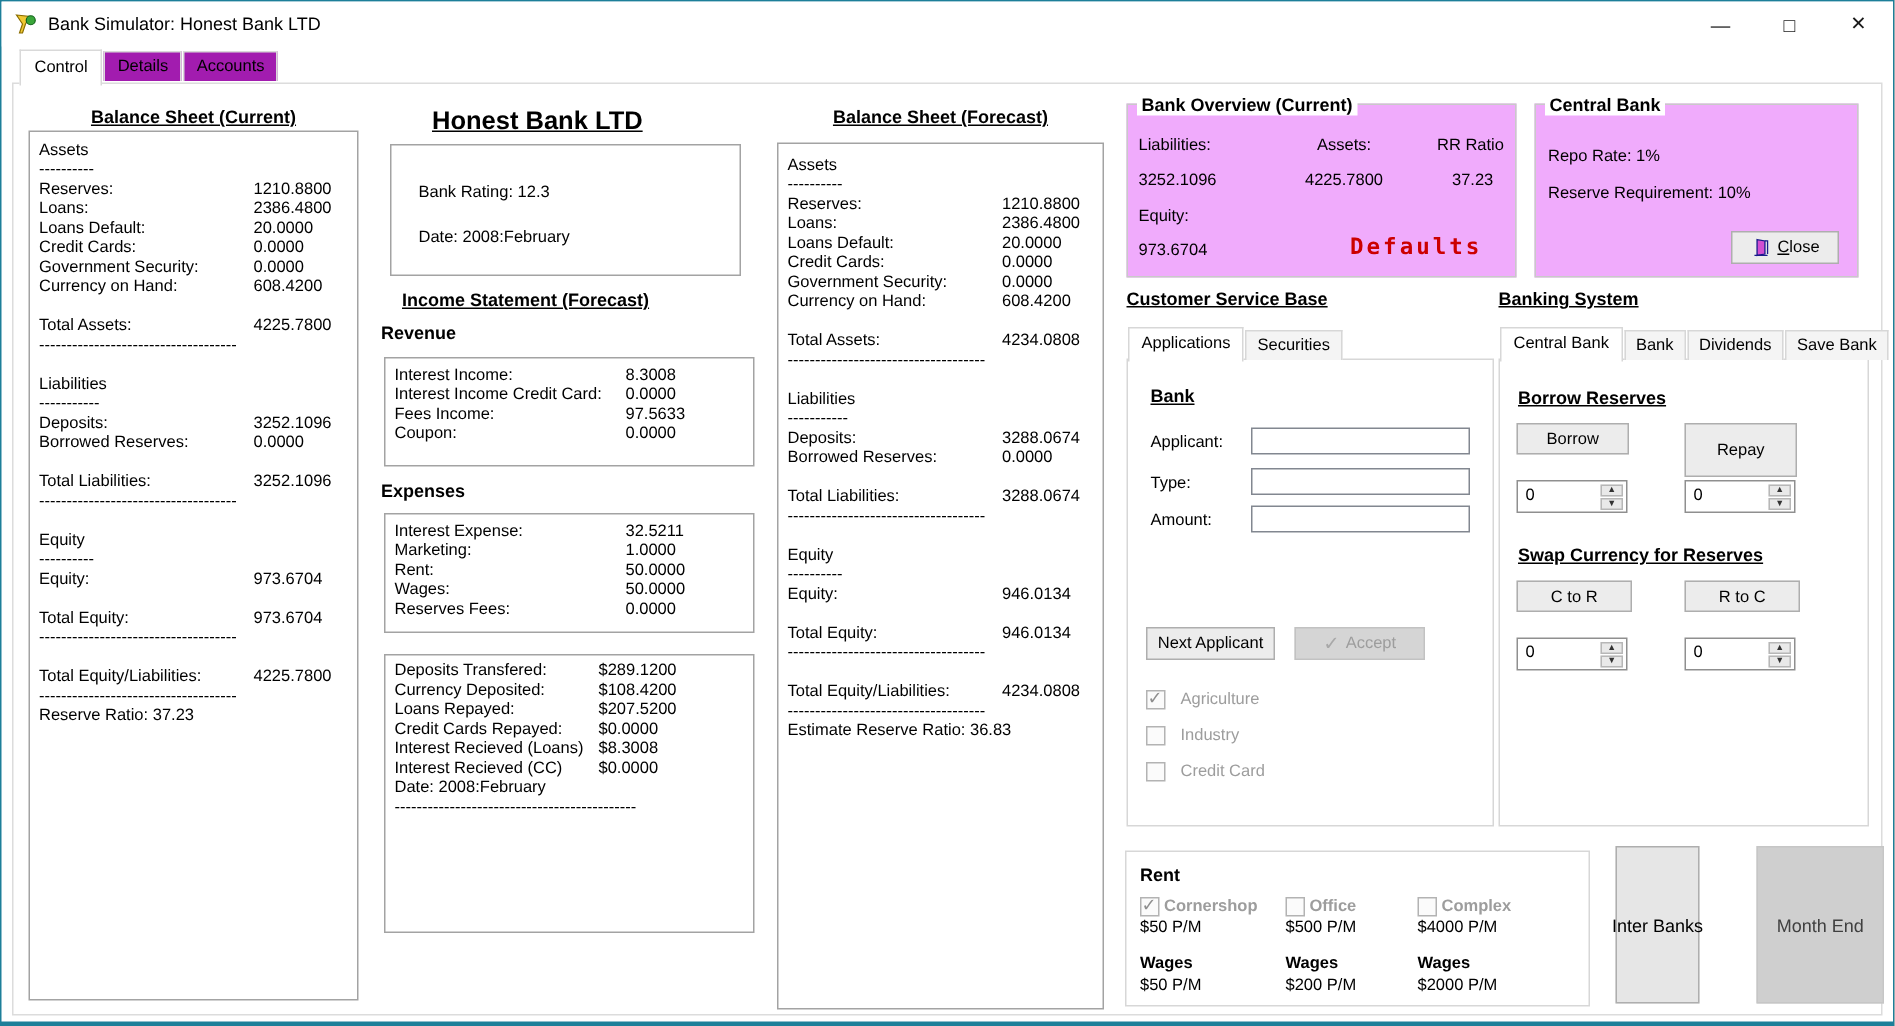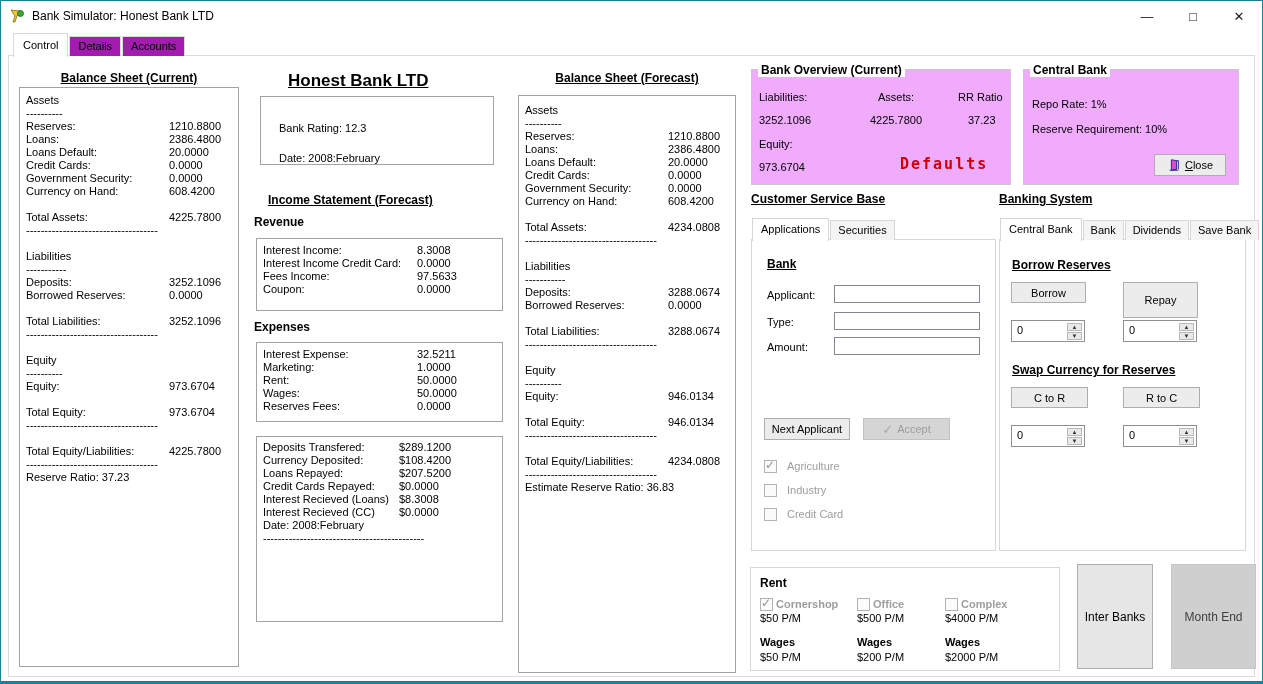--- a/index.html
+++ b/index.html
@@ -9,21 +9,21 @@
     box-sizing:border-box; overflow:hidden;
     font-family:"Liberation Sans","DejaVu Sans",sans-serif; font-size:11px; color:#000;
   }
   
   .titlebar{position:absolute;left:0;top:0;right:0;height:30px;background:#fff;display:flex;align-items:center;}
   .app-icon{margin-left:8px;width:16px;height:16px;}
   .title-text{margin-left:7px;font-size:12px;}
   .win-controls{position:absolute;right:0;top:0;height:30px;display:flex;}
   .win-btn{width:46px;height:30px;display:flex;align-items:center;justify-content:center;font-size:13px;color:#1a1a1a;cursor:default;}
   
-  .main-tabs{position:absolute;left:12px;top:31px;height:24px;display:flex;align-items:flex-end;z-index:5;}
+  .main-tabs{position:absolute;left:12px;top:31px;height:24px;display:flex;align-items:center;z-index:5;}
   .mtab{background:#a21caf;border:1px solid #d9d9d9;border-bottom:none;padding:3px 8px 4px;margin-right:1px;font-size:11px;}
   .mtab.active{background:#fff;padding:5px 9px 6px;margin-bottom:-1px;position:relative;z-index:6;}
   .page{position:absolute;left:7px;top:54px;right:7px;bottom:4px;border:1px solid #dcdcdc;background:#fff;}
   
   .abs{position:absolute;}
   .sect-title{font-weight:bold;font-size:12px;text-decoration:underline;white-space:nowrap;}
   .panel-box{position:absolute;border:1px solid #a3a3a3;background:#fff;box-sizing:border-box;}
   .bs-row{height:13px;position:relative;white-space:nowrap;overflow:visible;font-size:11px;}
   .bs-row .val{position:absolute;left:143px;top:0;}
   .off154 .bs-row .val{left:154px;}
@@ -249,21 +249,21 @@
         </div>
 
         <div class="bs-row">
           <span>Reserve Ratio: 37.23</span>
           <span class="val"></span>
         </div>
       </div>
   </div>
 
   <div class="abs bankname" style="left:287px;top:70px;">Honest Bank LTD</div>
-  <div class="panel-box" style="left:259px;top:95px;width:234px;height:69px;">
+  <div class="panel-box" style="left:259px;top:95px;width:234px;height:88px;">
     <div class="abs" style="left:18px;top:25px;">Bank Rating: 12.3</div>
     <div class="abs" style="left:18px;top:55px;">Date: 2008:February</div>
   </div>
   <div class="abs sect-title" style="left:267px;top:192px;">Income Statement (Forecast)</div>
 
   <div class="abs hd12" style="left:253px;top:214px;">Revenue</div>
   <div class="panel-box off154" style="left:255px;top:237px;width:247px;height:73px;padding:5px 0 0 6px;">
     <div>
 
         <div class="bs-row">
@@ -666,16 +666,16 @@
             <span class="cb"></span>
             <span>Complex</span>
           </div>
           <div class="rent-price">$4000 P/M</div>
           <div class="wages-head">Wages</div>
           <div class="wages-price">$2000 P/M</div>
         </div>
       </div>
   </div>
 
-  <div class="btn bigbtn" style="left:1076px;top:563px;width:76px;height:105px;background:#e6e6e6;">Inter Banks</div>
+  <div class="btn bigbtn" style="left:1076px;top:563px;width:56px;height:105px;background:#e6e6e6;">Inter Banks</div>
   <div class="flatbtn" style="left:1170px;top:563px;width:85px;height:105px;">Month End</div>
 
 </div>
 
 </body></html>

